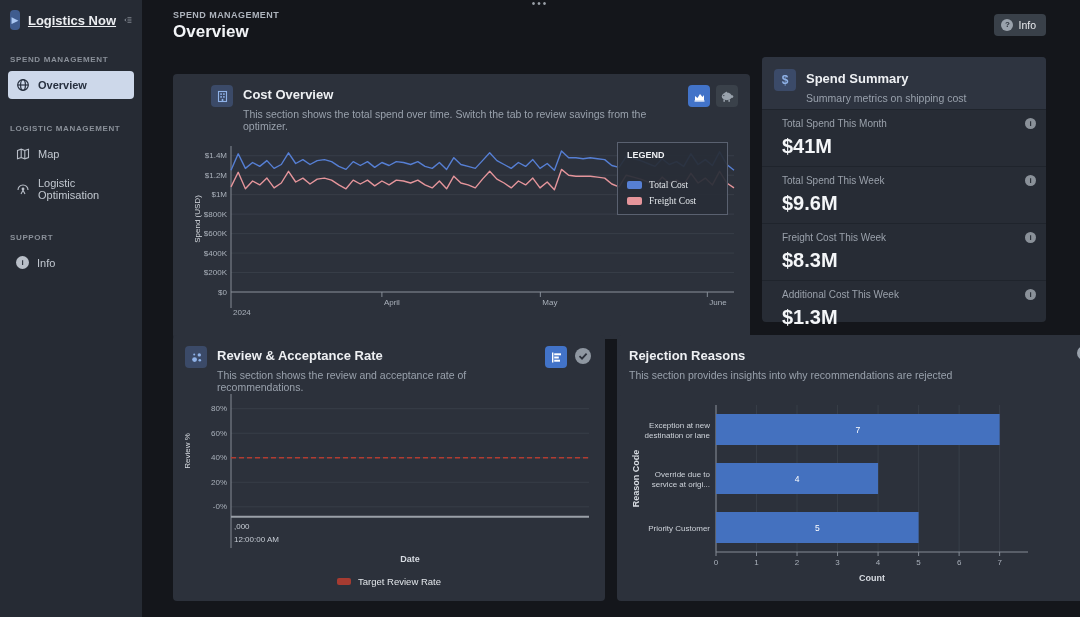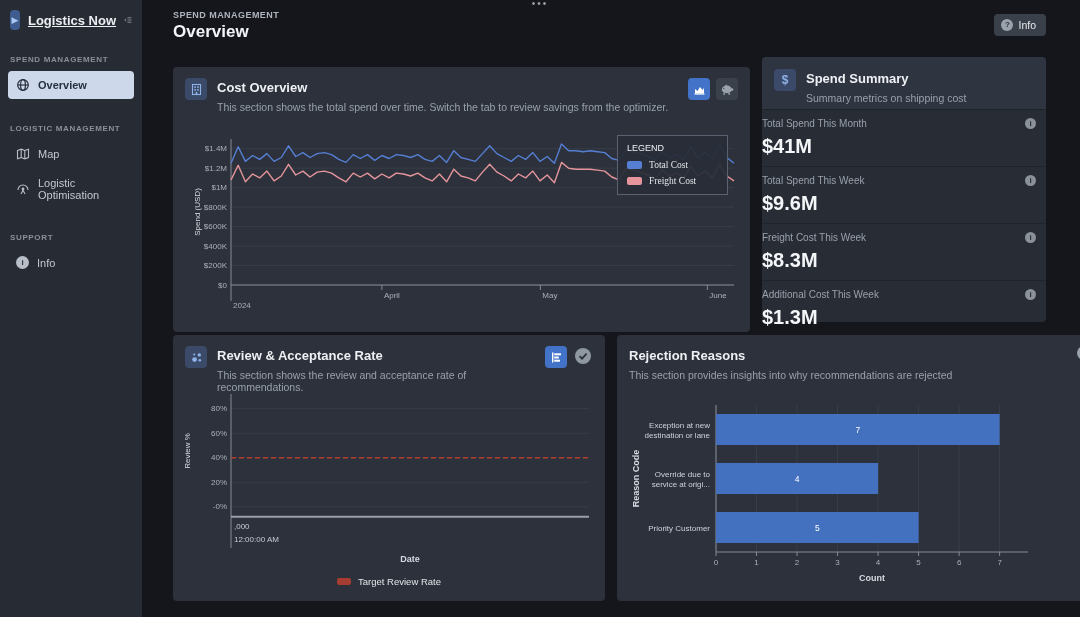--- a/index.html
+++ b/index.html
@@ -22,55 +22,55 @@
   .menu-dots { position:absolute; left:50%; top:-2px; transform:translateX(-50%); color:#9aa0a8; font-size:10px; letter-spacing:2px; }
   .eyebrow { position:absolute; left:173px; top:10px; font-size:9px; font-weight:bold; color:#aeb4bd; letter-spacing:.05em; }
   .page-title { position:absolute; left:173px; top:22px; font-size:17px; font-weight:bold; color:#f2f4f7; }
   .info-btn { position:absolute; right:34px; top:14px; height:22px; background:#394049; border-radius:4px;
               display:flex; align-items:center; gap:5px; padding:0 10px 0 7px; font-size:10.5px; color:#e8eaee; cursor:pointer; }
   .q-circle, .i-circle { width:12px; height:12px; border-radius:50%; background:#9aa2ac; color:#2b313b;
               display:inline-flex; align-items:center; justify-content:center; font-size:8px; font-weight:bold; line-height:1; }
 
   
   .card { position:absolute; background:#2c313b; border-radius:4px; }
-  #card-cost    { left:173px; top:67px;  width:577px; height:265px; }
+  #card-cost    { left:173px; top:74px;  width:577px; height:265px;padding-left:26px; }
   #card-summary { left:762px; top:57px;  width:284px; height:265px; background:#272c35; }
   #card-review  { left:173px; top:335px; width:432px; height:266px; }
   #card-reject  { left:617px; top:335px; width:486px; height:266px; }
 
   .card-head { display:flex; align-items:flex-start; gap:10px; padding:11px 12px 0 12px; }
   .card-icon { width:22px; height:22px; border-radius:4px; background:#3b4a68; color:#8fb2e8;
                display:flex; align-items:center; justify-content:center; font-size:12px; font-weight:bold; flex:0 0 auto; }
   .card-title { font-size:13px; font-weight:bold; color:#eef0f3; margin-top:2px; }
   .card-sub { font-size:10.5px; color:#99a1ac; margin-top:6px; }
   .head-actions { margin-left:auto; display:flex; gap:6px; }
   .icon-btn { width:22px; height:22px; border-radius:4px; background:#3a414a; display:flex; align-items:center; justify-content:center; cursor:pointer; }
   .icon-btn.active { background:#4273c8; }
   .circle-btn { width:20px; height:20px; border-radius:50%; background:#39404a; display:flex; align-items:center; justify-content:center; cursor:pointer; }
 
   
   #card-summary .card-head { background:#2e3440; border-radius:4px 4px 0 0; padding:12px; height:52px; }
   .metric-list { display:flex; flex-direction:column; height:213px; }
-  .metric { position:relative; flex:1; padding:8px 0; border-top:1px solid #1f242c; }
+  .metric { position:relative; flex:1; padding:8px 20px; border-top:1px solid #1f242c; }
   .metric-label { font-size:10px; color:#9aa1ab; }
   .metric-value { font-size:20px; font-weight:bold; color:#f4f6f8; margin-top:6px; }
   .metric-info { position:absolute; right:10px; top:8px; width:11px; height:11px; border-radius:50%; background:#8a9199;
                  color:#272c35; display:flex; align-items:center; justify-content:center; font-size:8px; font-weight:bold; cursor:pointer; }
 
   
   .chart-svg { position:absolute; }
   #cost-chart   { left:14px; top:66px; }
   #review-chart { left:2px;  top:53px; }
   #reject-chart { left:3px;  top:56px; }
   svg text { font-family:"Liberation Sans",sans-serif; }
 
   
   .legend-box { position:absolute; left:444px; top:68px; width:111px; background:rgba(40,45,55,.93);
                 border:1px solid #5a6170; padding:7px 9px 8px 9px; }
-  .legend-title { font-size:9px; font-weight:normal; color:#eef0f3; margin-bottom:7px; }
+  .legend-title { font-size:9px; font-weight:bold; color:#eef0f3; margin-bottom:20px; }
   .legend-item { display:flex; align-items:center; gap:7px; font-size:9.5px; color:#e2e6ea; margin-top:6px;font-family:Liberation Serif, serif; }
   .swatch { width:15px; height:8px; border-radius:2px; flex:0 0 auto; }
 
   
   .review-legend { position:absolute; left:0; right:0; bottom:14px; display:flex; align-items:center; justify-content:center; gap:7px;
                    font-size:9.5px; color:#e2e6ea; }
   .review-legend .swatch { width:14px; height:7px; }
 </style>
 </head>
 <body>

